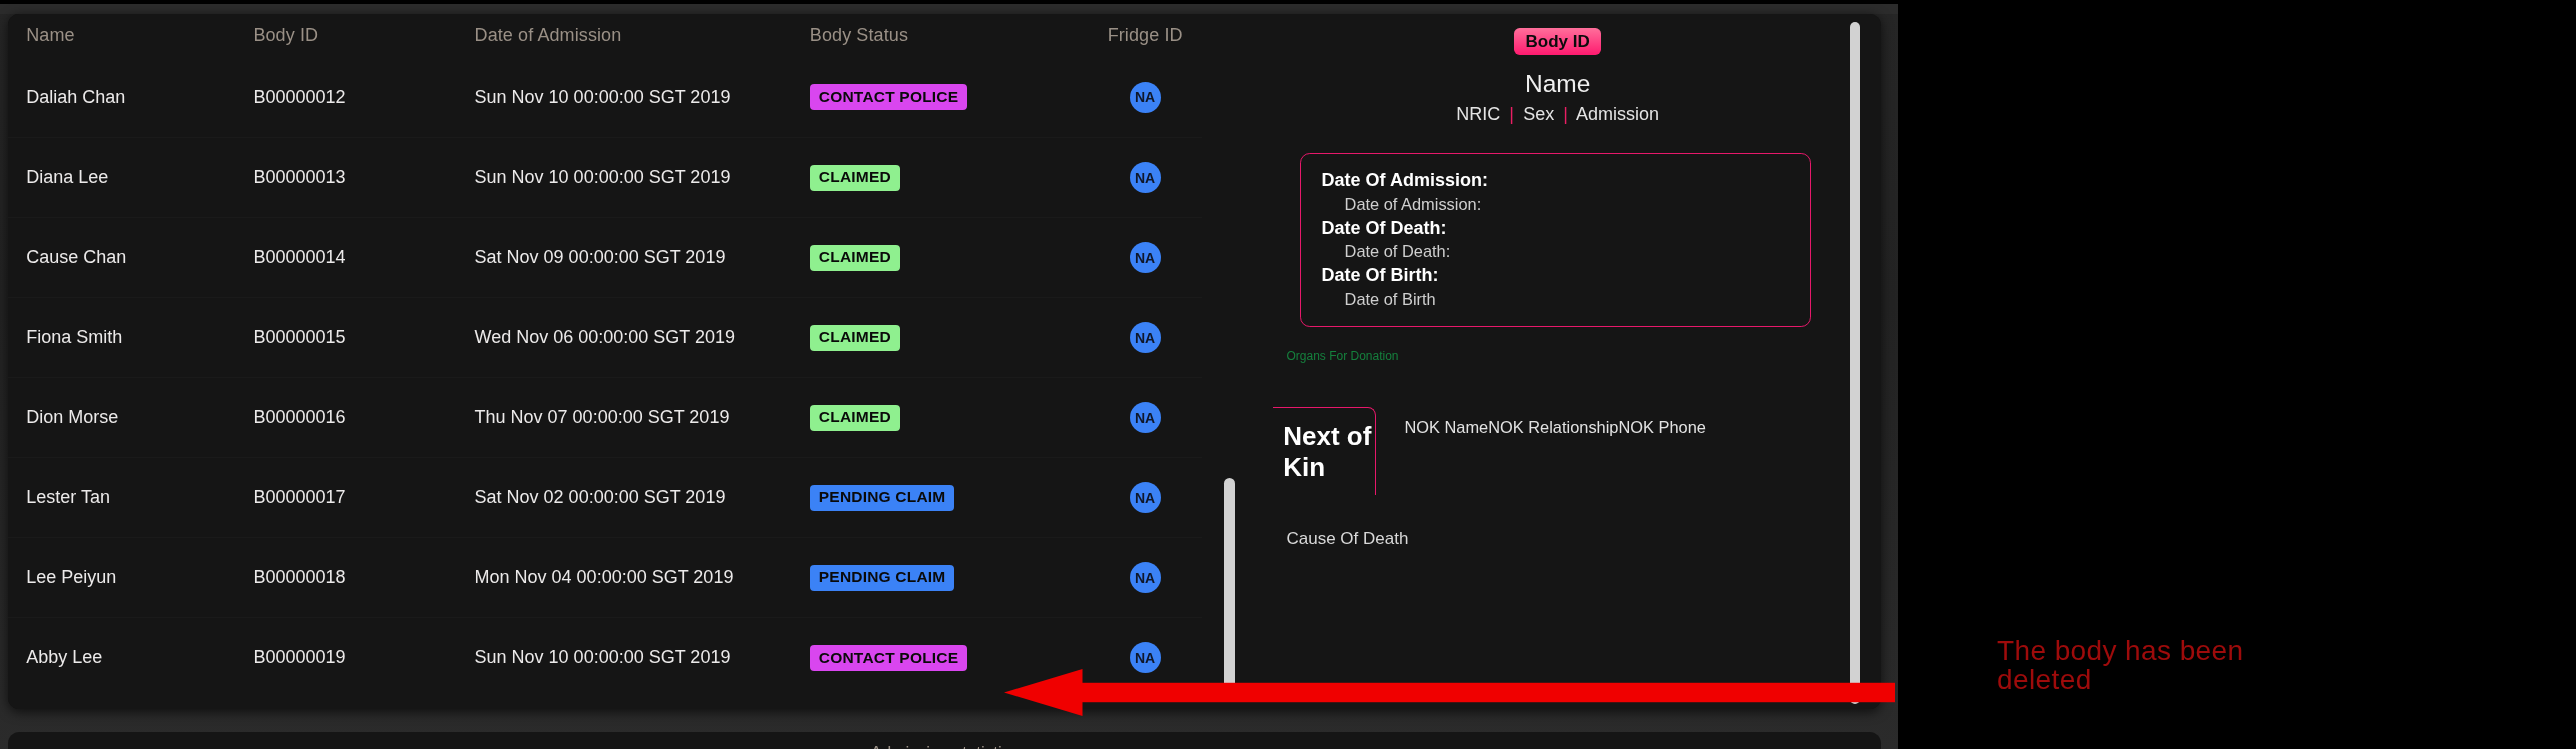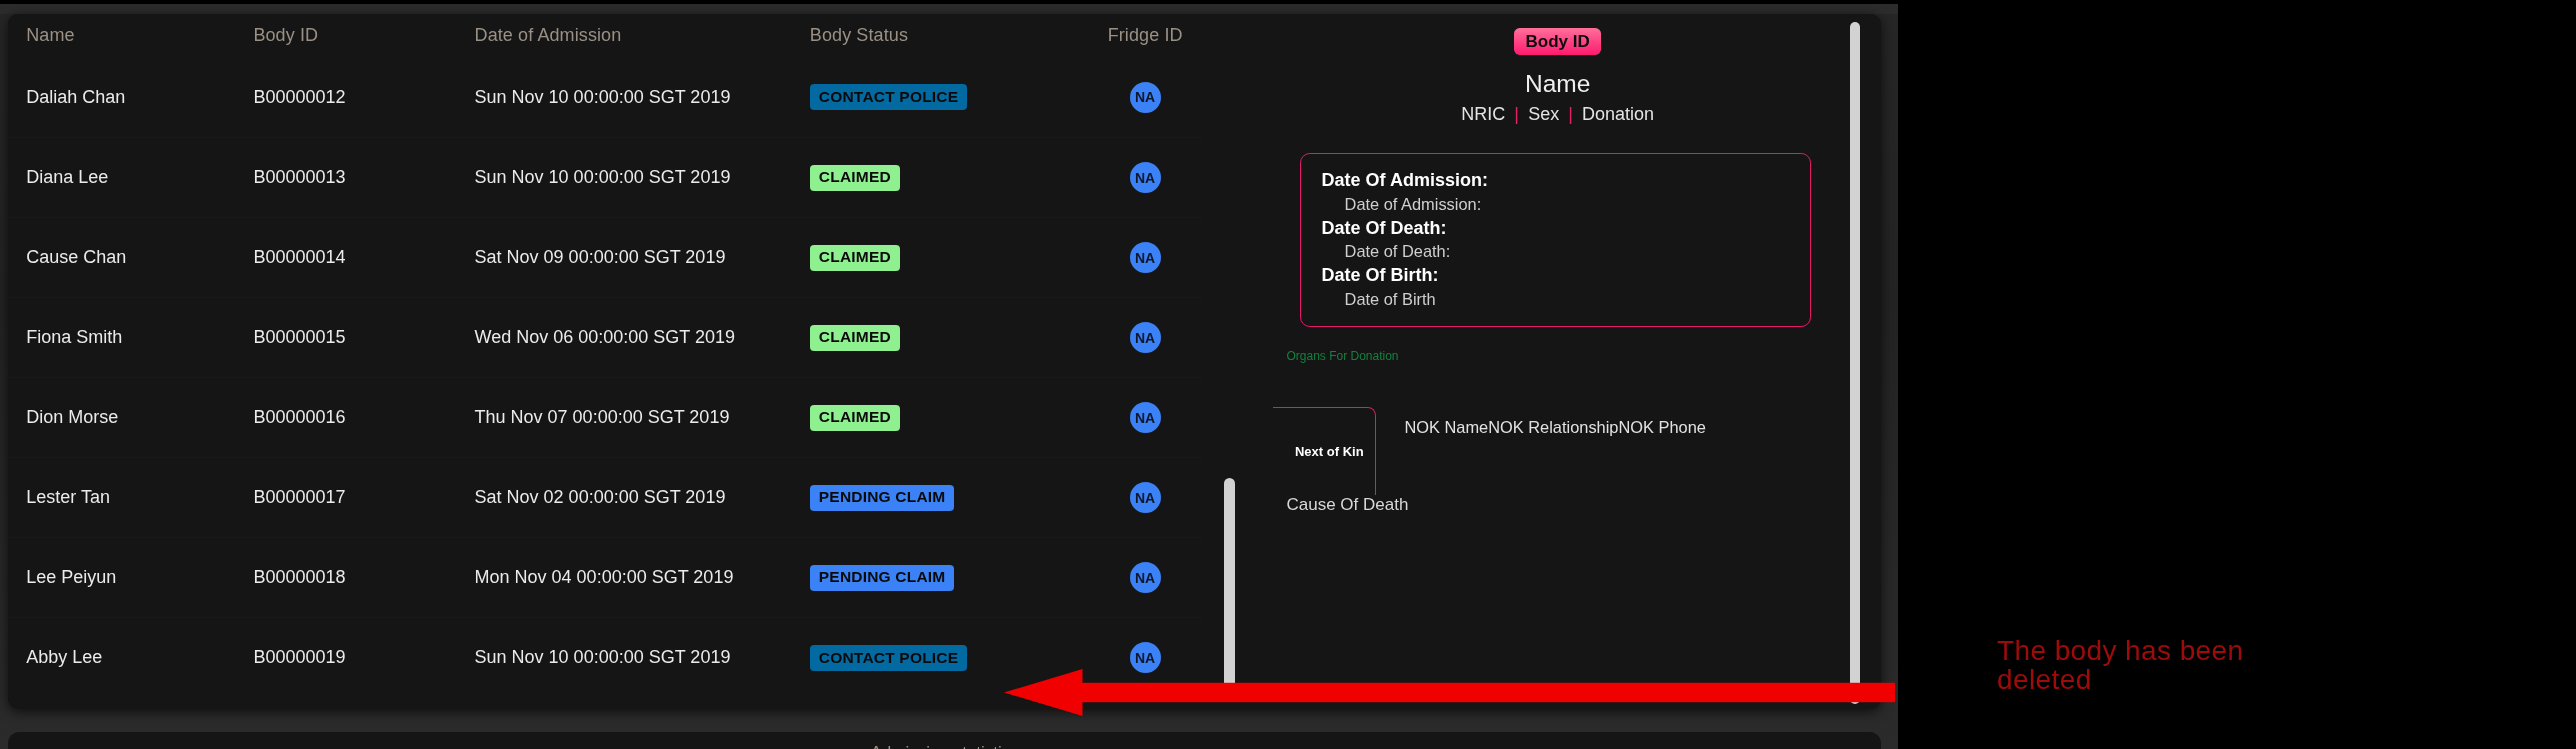--- a/index.html
+++ b/index.html
@@ -108,21 +108,21 @@
     display: inline-block;
     font-size: 15.5px;
     font-weight: 700;
     letter-spacing: 0.2px;
     color: #0a0a0a;
     padding: 4.9px 9px 5.7px 9px;
     border-radius: 4.1px;
     line-height: 1;
     white-space: nowrap;
   }
-  .badge.contact-police { background: #0369a1; }
+  .badge.contact-police { background: #d946ef; }
   .badge.pending-claim  { background: #3b82f6; }
   .badge.claimed        { background: #8ff08f; }
 
   
   .fridge-cell { text-align: center; }
   .fridge-bubble {
     display: inline-flex;
     align-items: center;
     justify-content: center;
     width: 31px;
@@ -235,21 +235,21 @@
     align-items: stretch;
     margin-top: 44px;
     padding-left: 0;
   }
   .nok-tag {
     width: 103px;
     min-height: 88px;
     display: flex;
     align-items: center;
     justify-content: center;
-    font-size: 13px;
+    font-size: 26px;
     font-weight: 700;
     color: #ffffff;
     border-top: 1.6px solid #e6186a;
     border-right: 1.6px solid #e6186a;
     border-top-right-radius: 8.2px;
     margin-left: -9.8px;
     padding-left: 9.8px;
   }
   .nok-fields {
     padding: 6.5px 0 0 28px;
@@ -259,20 +259,21 @@
   }
   .nok-field {
     font-size: 16.4px;
     color: #e2e2e2;
     line-height: 1.62;
   }
 
   .cod-line {
     font-size: 17px;
     color: #d8d8d8;
+    margin-top: 34px;
     padding-left: 3.3px;
   }
 
   
   .scrollbar-track-right {
     position: absolute;
     right: 21px;
     top: 8.2px;
     bottom: 4.9px;
     width: 10.6px;
@@ -428,21 +429,21 @@
           <span class="body-id-badge">Body ID</span>
         </div>
 
         <div class="detail-name">Name</div>
 
         <div class="detail-subline">
           <span>NRIC</span>
           <span class="sep">|</span>
           <span>Sex</span>
           <span class="sep">|</span>
-          <span>Donation</span>
+          <span>Admission</span>
         </div>
 
         <div class="dates-box">
           <div class="date-label">Date Of Admission:</div>
           <div class="date-value">Date of Admission:</div>
           <div class="date-label">Date Of Death:</div>
           <div class="date-value">Date of Death:</div>
           <div class="date-label">Date Of Birth:</div>
           <div class="date-value">Date of Birth</div>
         </div>

